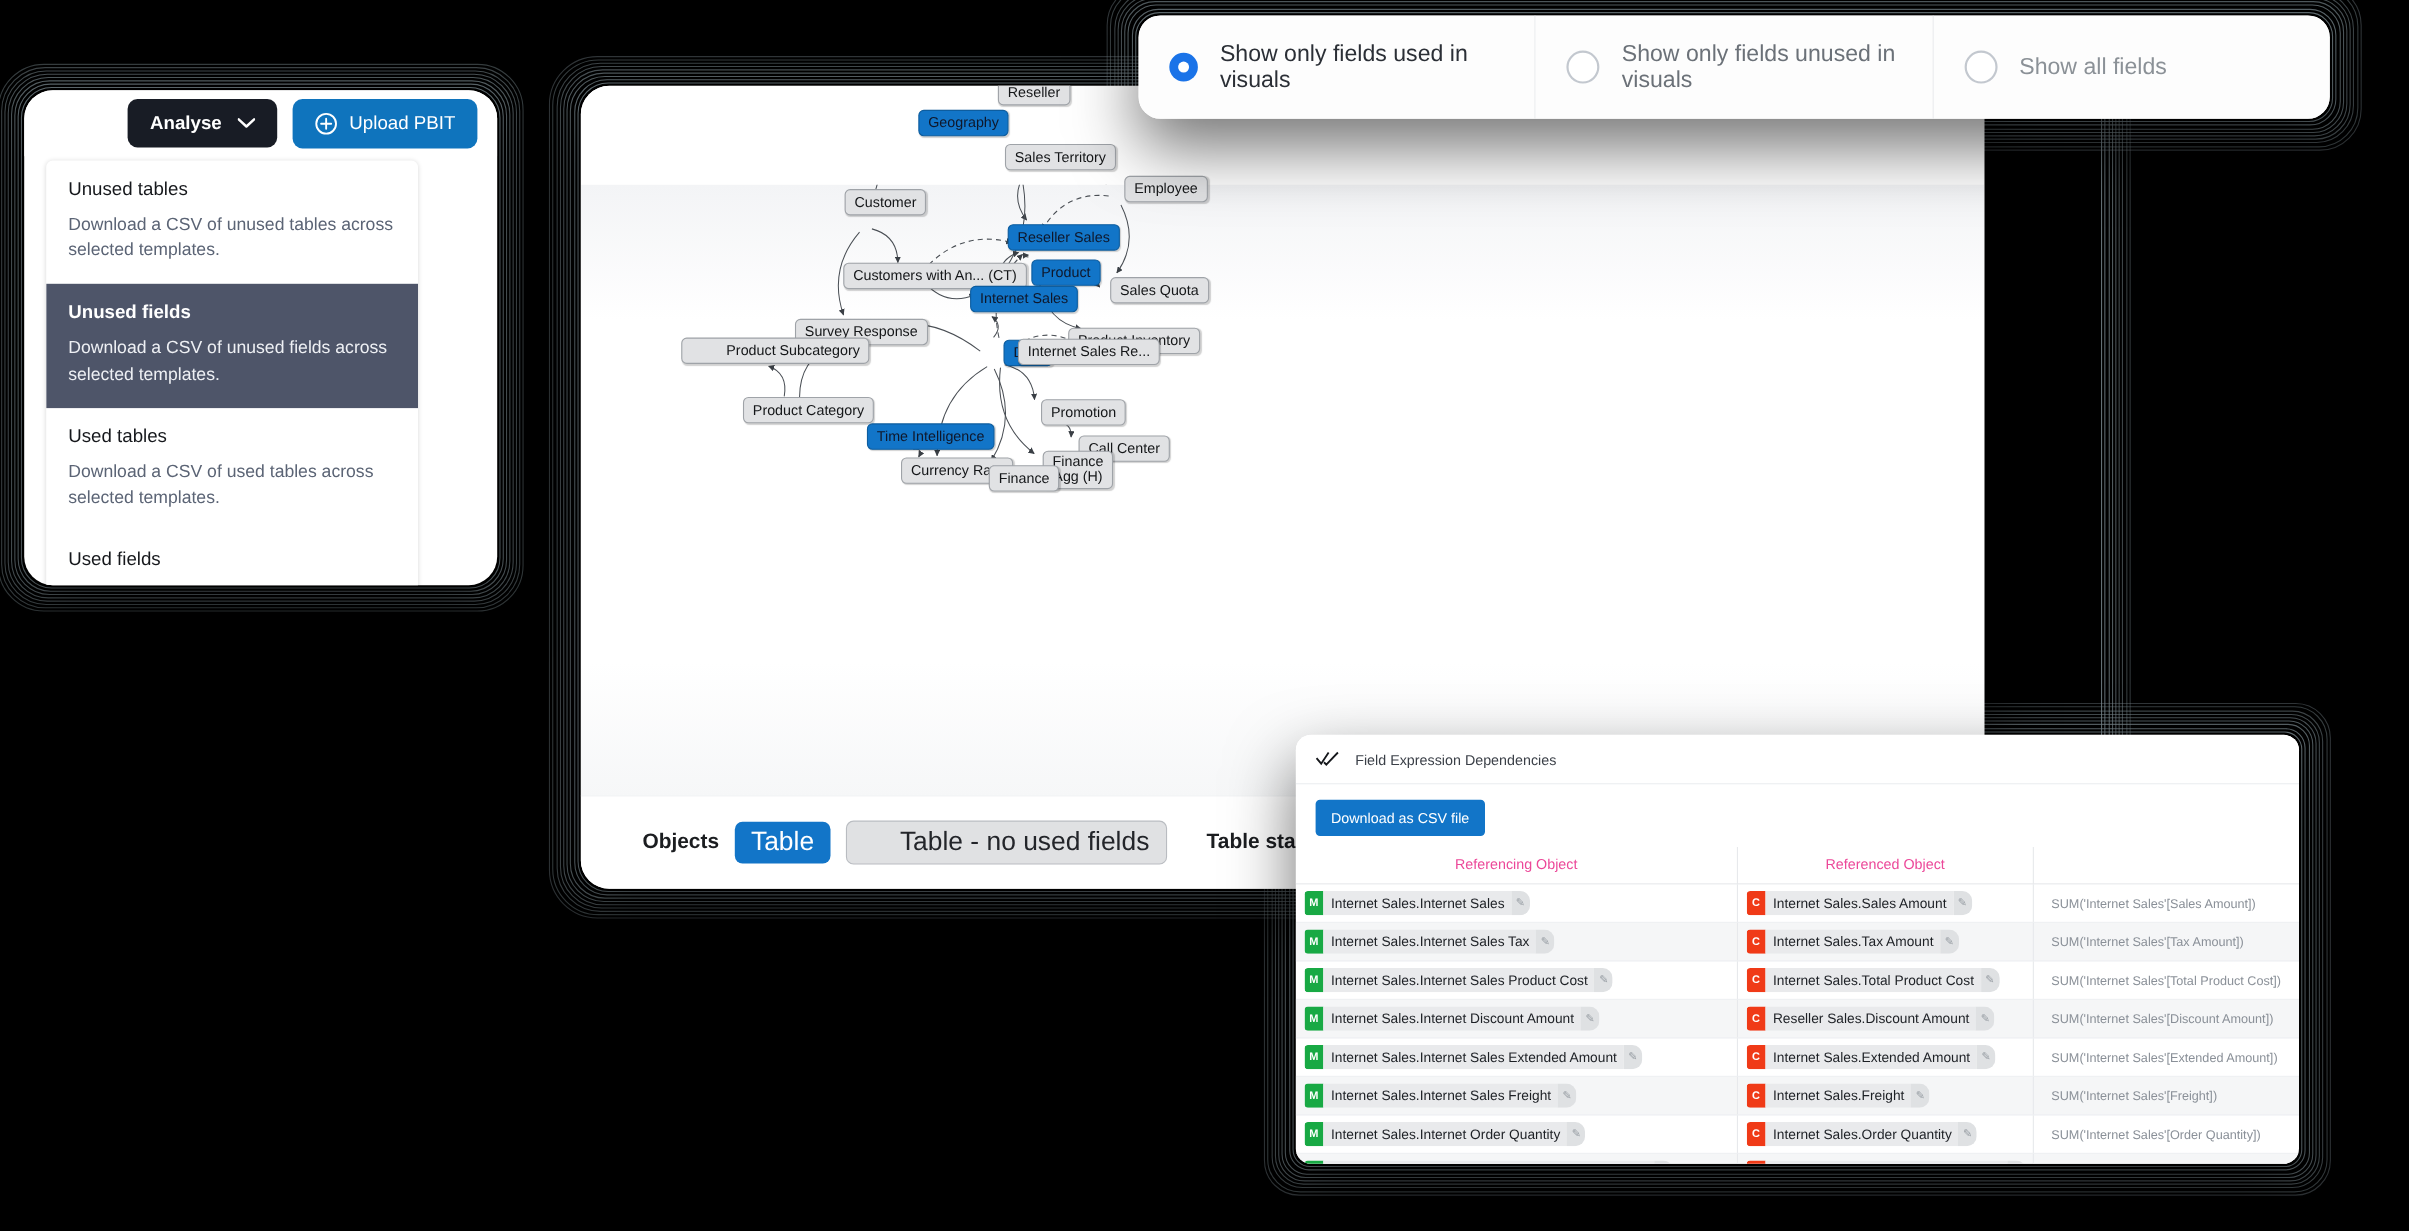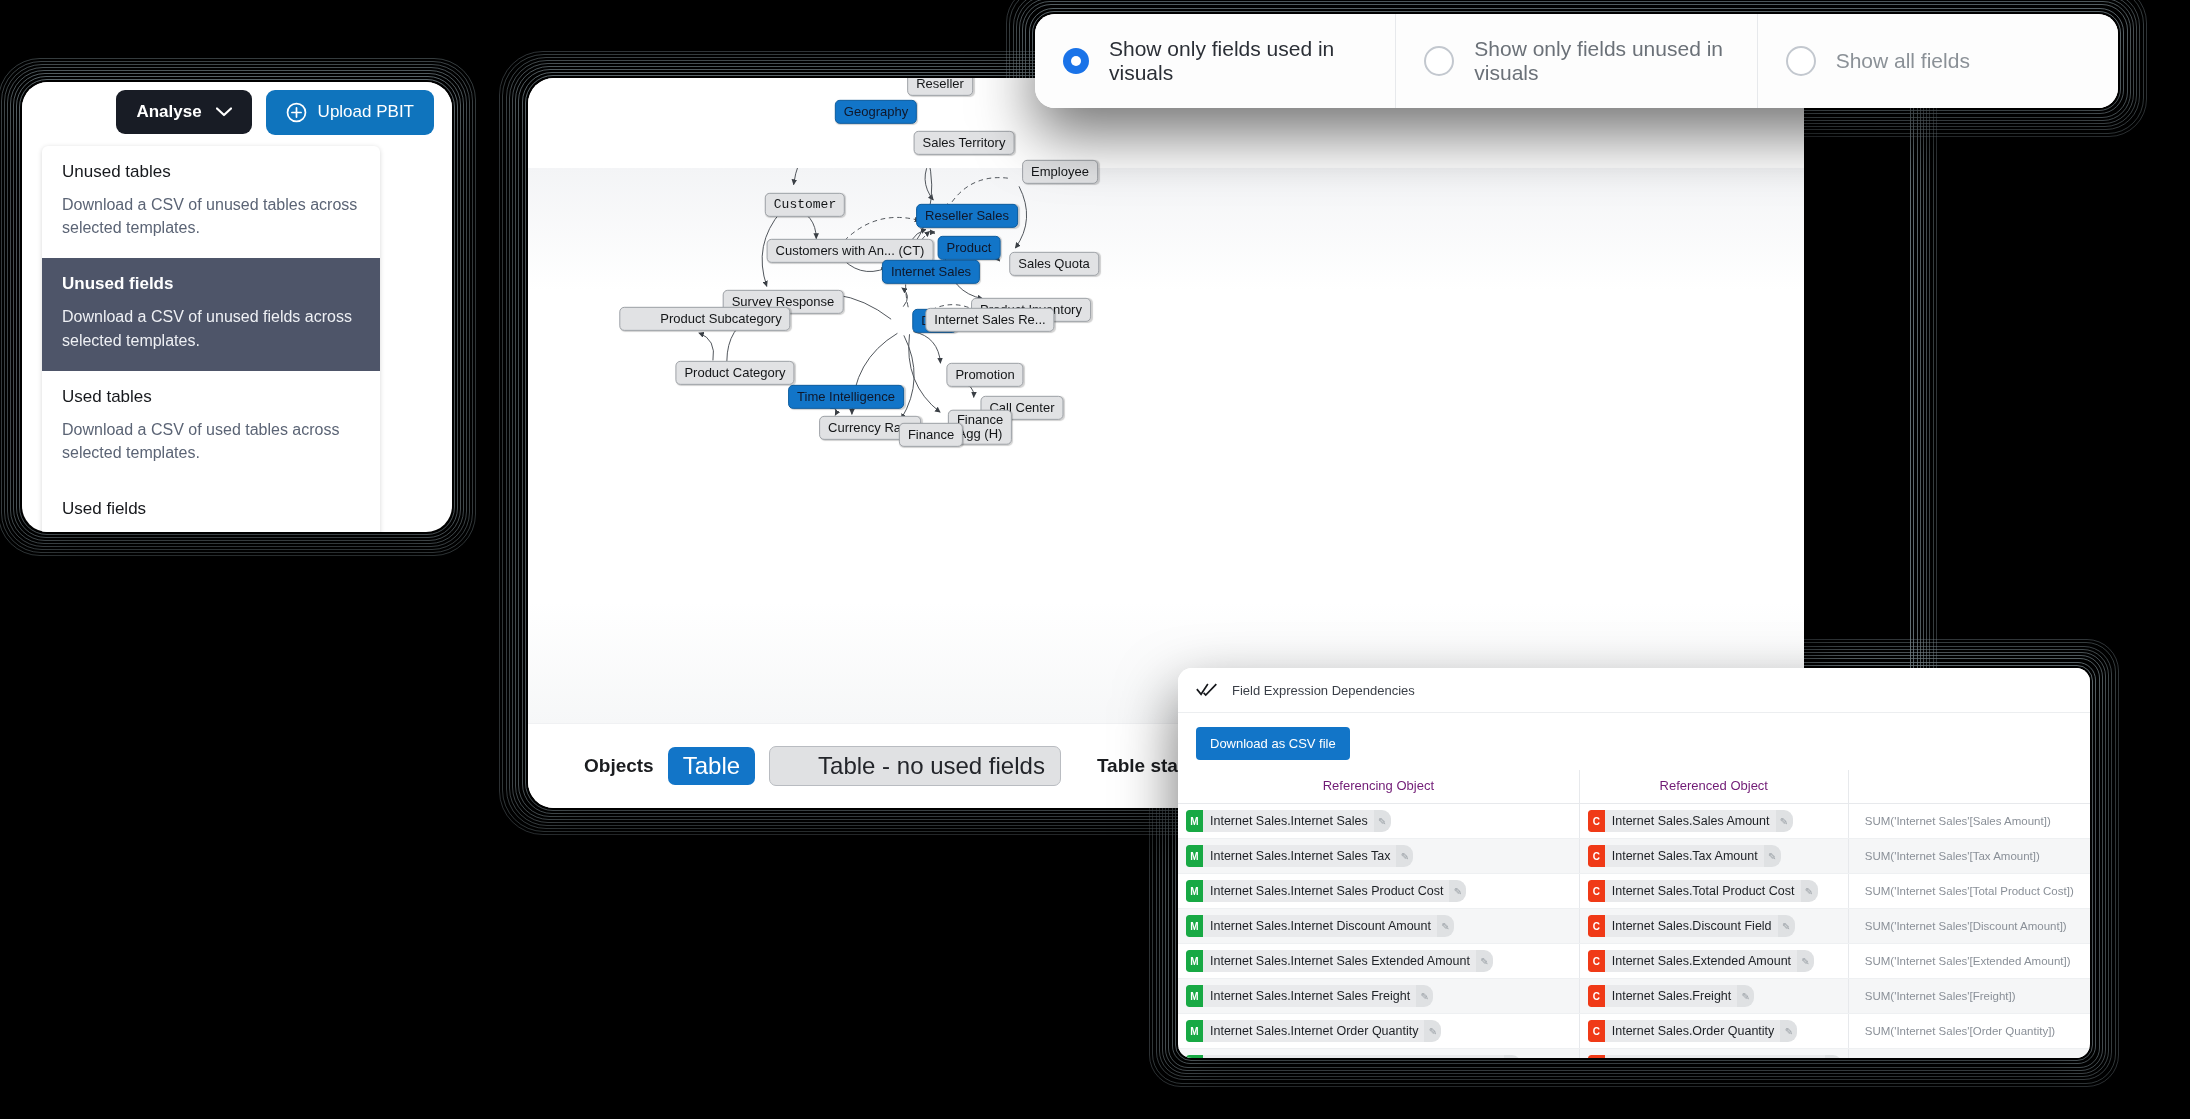--- a/index.html
+++ b/index.html
@@ -195,21 +195,21 @@
     border-radius: 4px;
     padding: 9px 14px;
     margin: 14px 0 10px 18px;
     cursor: pointer;
     font-family: "Liberation Sans", sans-serif;
   }
   table.deps { width: 100%; border-collapse: collapse; table-layout: fixed; }
   table.deps th {
     font-size: 13px;
     font-weight: normal;
-    color: #701a75;
+    color: #ec4899;
     padding: 8px 0 10px 0;
     border-bottom: 1px solid #e7e9ec;
     border-right: 1px solid #e7e9ec;
     background: #fff;
     margin-top: 14px;
   }
   table.deps th:last-child { border-right: none; }
   table.deps td {
     padding: 6px 8px;
     border-bottom: 1px solid #eef0f2;
@@ -363,21 +363,21 @@
           <path d="M191.06970966134324 147.93352481739956 Q219.74 159.66 239.36698926517417 137.40719464733382" fill="none" stroke="#4a4f55" stroke-width="1" stroke-dasharray="5 4" marker-end="url(#ah)"></path>
           <path d="M356.30611302997863 261.6416851018008 Q374.04 250.08 387.10431885557927 265.17590544244354" fill="none" stroke="#4a4f55" stroke-width="1" marker-end="url(#ah)"></path>
           <path d="M417.2118334831698 264.67970065580903 Q429.26 273.78 436.2090739075891 261.57811038243443" fill="none" stroke="#4a4f55" stroke-width="1" marker-end="url(#ah)"></path>
           <path d="M326.8152939790764 240.38642138964036 Q336.82 239.22 332.20522891213733 247.34842067817738" fill="none" stroke="#4a4f55" stroke-width="1" marker-end="url(#ah)"></path>
         </svg>
       <div id="nodeLayer">
           <div class="node grey" style="left: 412px; top: -84px;"><span>Reseller</span></div>
           <div class="node blue" style="left: 348px; top: -56px;"><span>Geography</span></div>
           <div class="node grey" style="left: 436px; top: -25px;"><span>Sales Territory</span></div>
           <div class="node grey" style="left: 532px; top: 4px;"><span>Employee</span></div>
-          <div class="node grey" style="left: 277px; top: 37px; font-family: Liberation Mono, monospace;"><span>Customer</span></div>
+          <div class="node grey" style="left: 277px; top: 16px;"><span>Customer</span></div>
           <div class="node blue" style="left: 439px; top: 48px;"><span>Reseller Sales</span></div>
           <div class="node blue" style="left: 441px; top: 80px;"><span>Product</span></div>
           <div class="node grey" style="left: 322px; top: 83px;"><span>Customers with An... (CT)</span></div>
           <div class="node grey" style="left: 526px; top: 96px;"><span>Sales Quota</span></div>
           <div class="node blue" style="left: 403px; top: 104px;"><span>Internet Sales</span></div>
           <div class="node grey" style="left: 255px; top: 134px;"><span>Survey Response</span></div>
           <div class="node grey" style="left: 503px; top: 142px;"><span>Product Inventory</span></div>
           <div class="node grey" style="left: 177px; top: 151px; padding-left: 40px;"><span>Product Subcategory</span></div>
           <div class="node blue" style="left: 407px; top: 153px;"><span>Date</span></div>
           <div class="node grey" style="left: 462px; top: 152px;"><span>Internet Sales Re...</span></div>
@@ -516,21 +516,21 @@
             <td><span class="expr">SUM('Internet Sales'[Total Product Cost])</span></td>
           </tr>
           <tr class="alt">
             <td><span class="chipwrap">
                 <span class="chip-badge m">M</span>
                 <span class="chip-txt">Internet Sales.Internet Discount Amount</span>
                 <span class="chip-pen">✎</span>
               </span></td>
             <td><span class="chipwrap">
                 <span class="chip-badge c">C</span>
-                <span class="chip-txt">Internet Sales.Discount Field</span>
+                <span class="chip-txt">Reseller Sales.Discount Amount</span>
                 <span class="chip-pen">✎</span>
               </span></td>
             <td><span class="expr">SUM('Internet Sales'[Discount Amount])</span></td>
           </tr>
           <tr>
             <td><span class="chipwrap">
                 <span class="chip-badge m">M</span>
                 <span class="chip-txt">Internet Sales.Internet Sales Extended Amount</span>
                 <span class="chip-pen">✎</span>
               </span></td>

